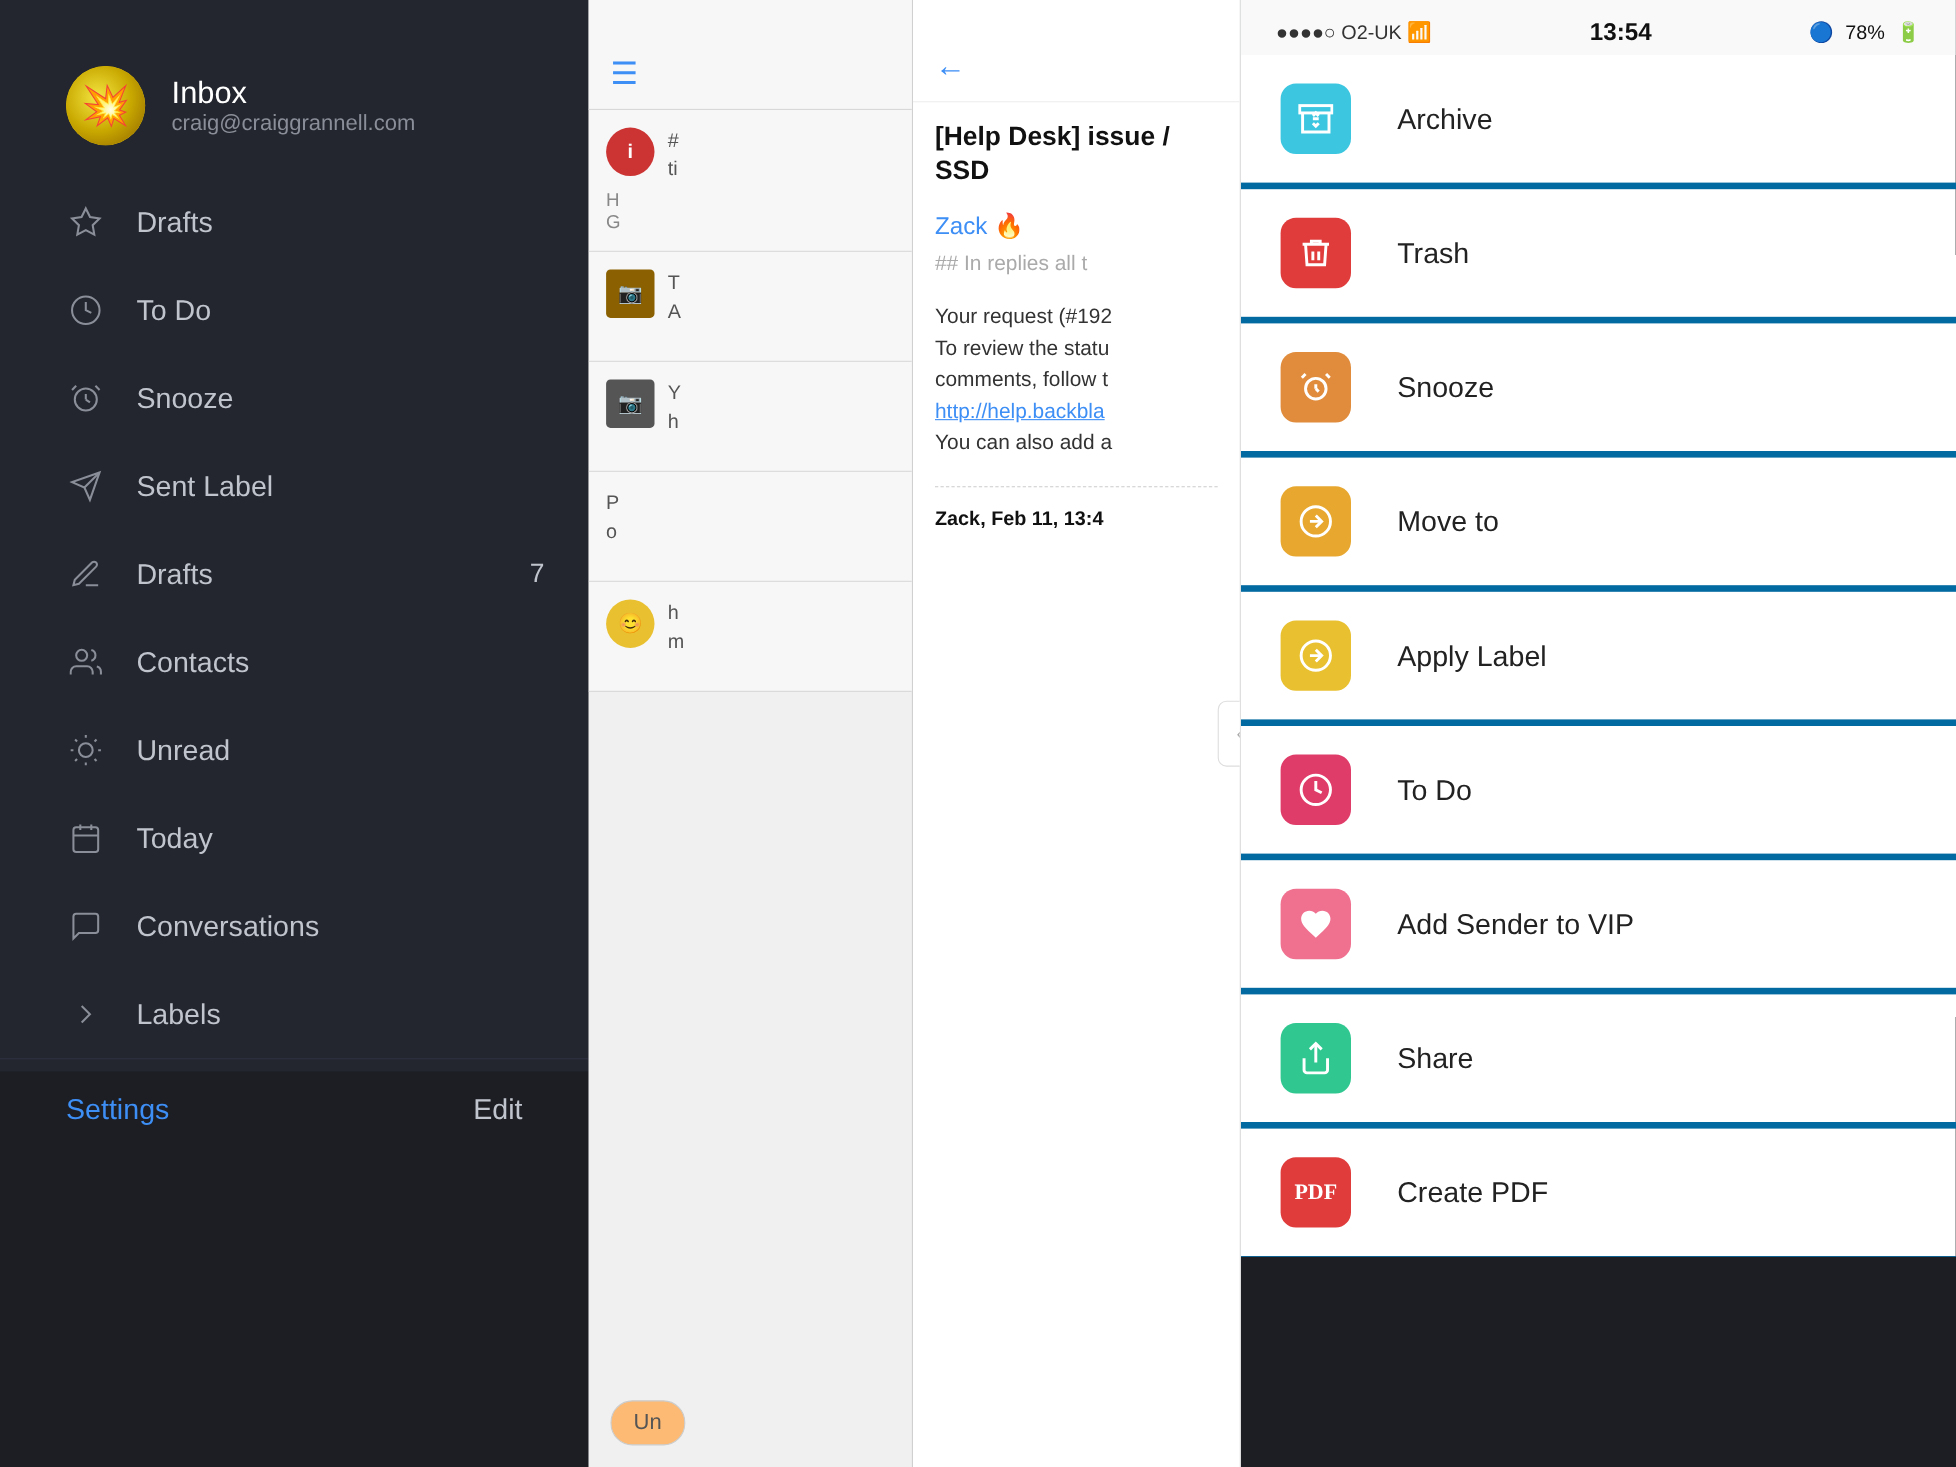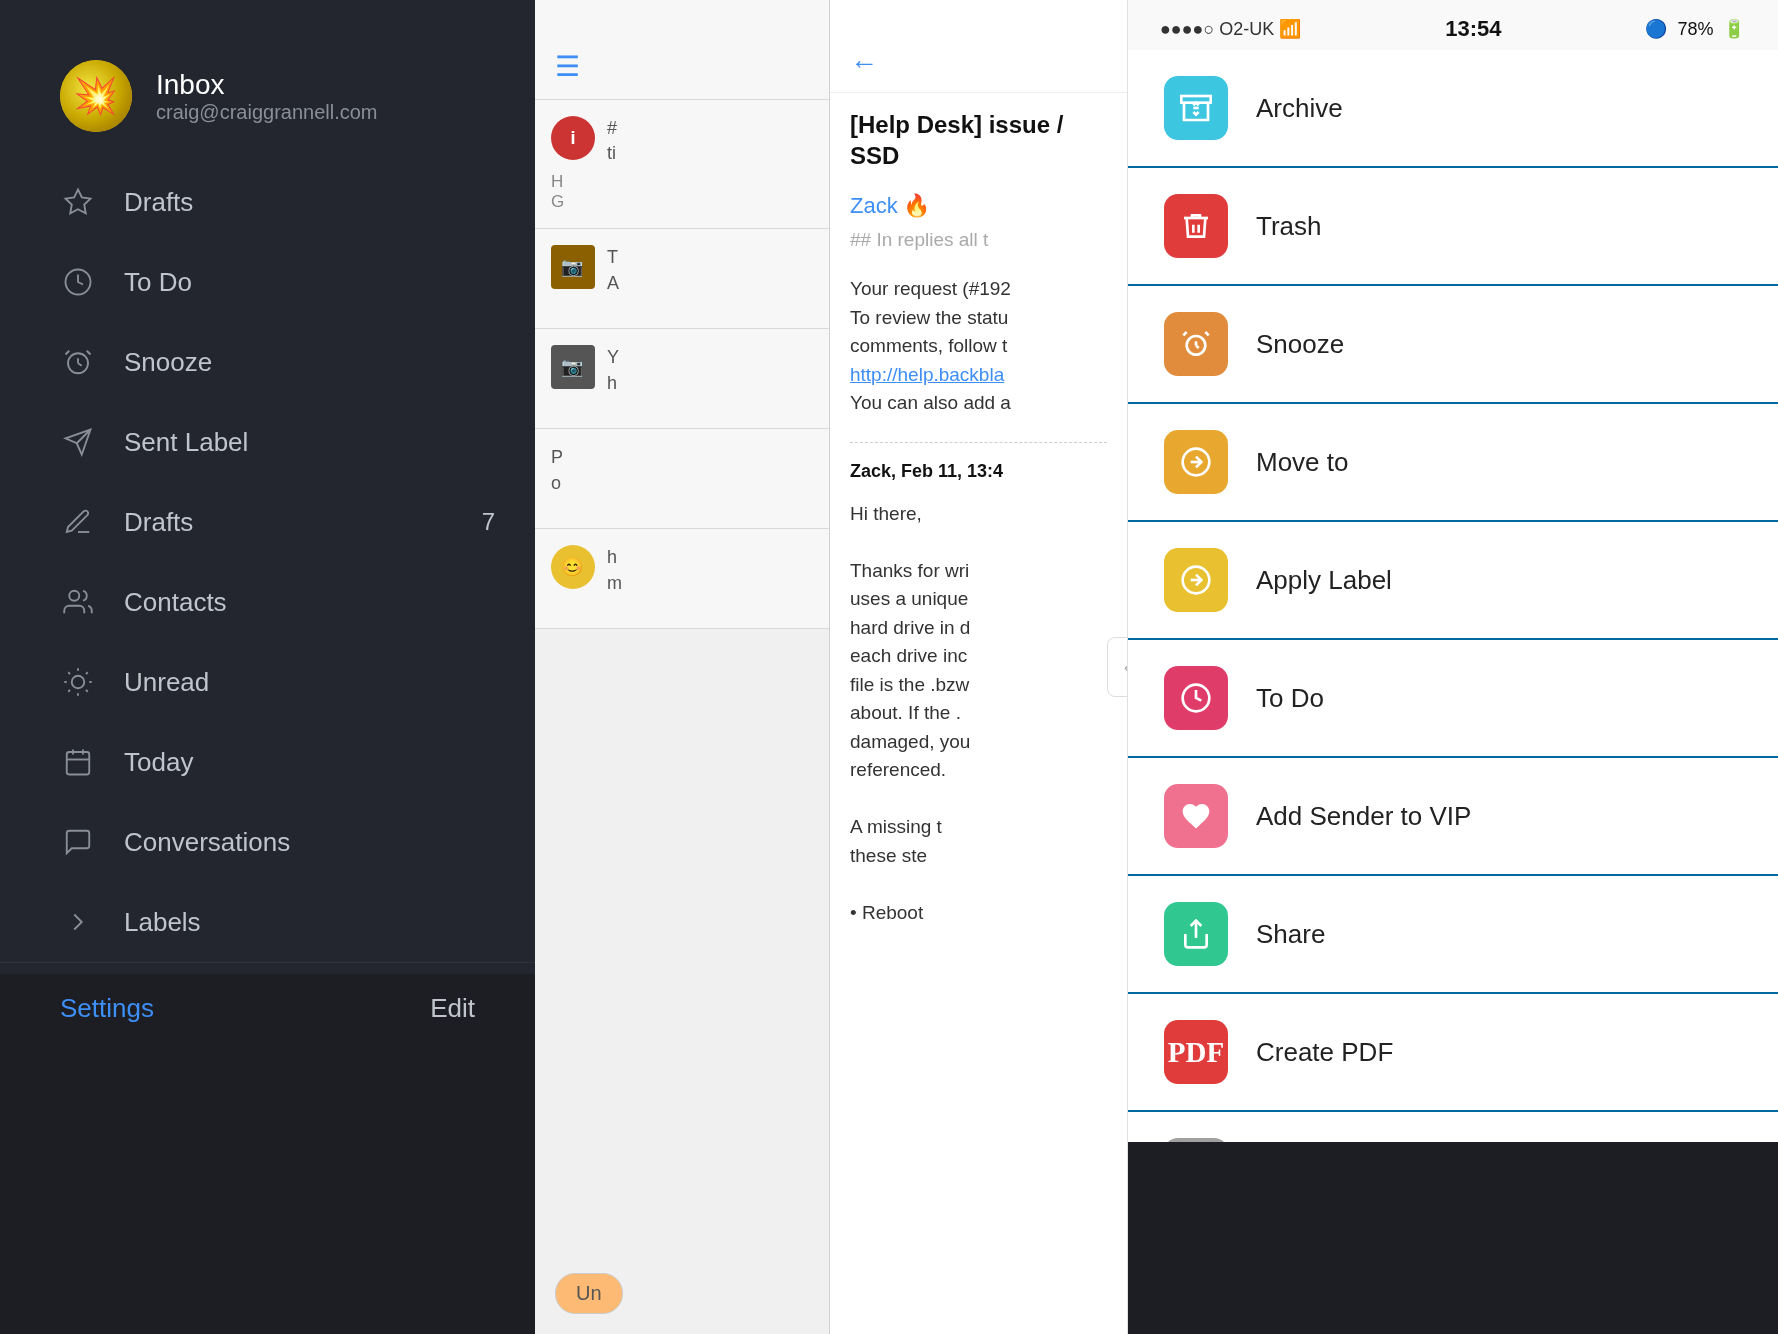--- a/index.html
+++ b/index.html
@@ -335,23 +335,23 @@
 
     .action-list {
       flex: 1;
       overflow-y: auto;
     }
 
     .action-item {
       display: flex;
       align-items: center;
       padding: 26px 36px;
-      border-bottom: 2px solid #0369a1;
+      border-bottom: 6px solid #0369a1;
       cursor: pointer;
-      gap: 28px;
+      gap: 42px;
     }
 
     .action-icon {
       width: 64px;
       height: 64px;
       border-radius: 14px;
       display: flex;
       align-items: center;
       justify-content: center;
       flex-shrink: 0;
@@ -573,29 +573,20 @@
   </div>
   <div class="email-meta">## In replies all t</div>
   <div class="email-body">
     <p>Your request (#192</p>
     <p>To review the statu<br>comments, follow t</p>
     <p class="email-link">http://help.backbla</p>
     <p>You can also add a</p>
   </div>
   <div class="reply-divider"></div>
   <div class="reply-header">Zack, Feb 11, 13:4</div>
-  <div class="email-body">
-    <p>Hi there,</p>
-    <br>
-    <p>Thanks for wri<br>uses a unique<br>hard drive in d<br>each drive inc<br>file is the .bzw<br>about. If the .<br>damaged, you<br>referenced.</p>
-    <br>
-    <p>A missing t<br>these ste</p>
-    <br>
-    <p>• Reboot</p>
-  </div>
   <div class="collapse-btn">‹</div>
 </div>
 
 <div class="action-panel">
   <div class="action-status-bar">
     <span style="font-size:18px; color:#333;">●●●●○ O2-UK 📶</span>
     <span class="status-time">13:54</span>
     <span class="status-icons">
       <span style="font-size:18px;">🔵</span>
       <span style="font-size:18px;">78%</span>
@@ -690,21 +681,21 @@
           <path d="M4 12v8a2 2 0 002 2h12a2 2 0 002-2v-8"></path>
           <polyline points="16,6 12,2 8,6"></polyline>
           <line x1="12" y1="2" x2="12" y2="15"></line>
         </svg>
       </div>
       <span class="action-label">Share</span>
     </div>
 
     <div class="action-item">
       <div class="action-icon icon-pdf" style="font-size:28px; color:white; font-weight:bold;">
-        <span style="font-size:29px; font-weight:900; font-family:serif; color:white;">PDF</span>
+        <span style="font-size:20px; font-weight:900; font-family:serif; color:white;">PDF</span>
       </div>
       <span class="action-label">Create PDF</span>
     </div>
 
     <div class="action-item">
       <div class="action-icon icon-print">
         <svg width="32" height="32" viewBox="0 0 24 24" fill="none" stroke="white" stroke-width="2">
           <polyline points="6,9 6,2 18,2 18,9"></polyline>
           <path d="M6,18H4a2 2 0 01-2-2v-5a2 2 0 012-2h16a2 2 0 012 2v5a2 2 0 01-2 2h-2"></path>
           <rect x="6" y="14" width="12" height="8"></rect>

